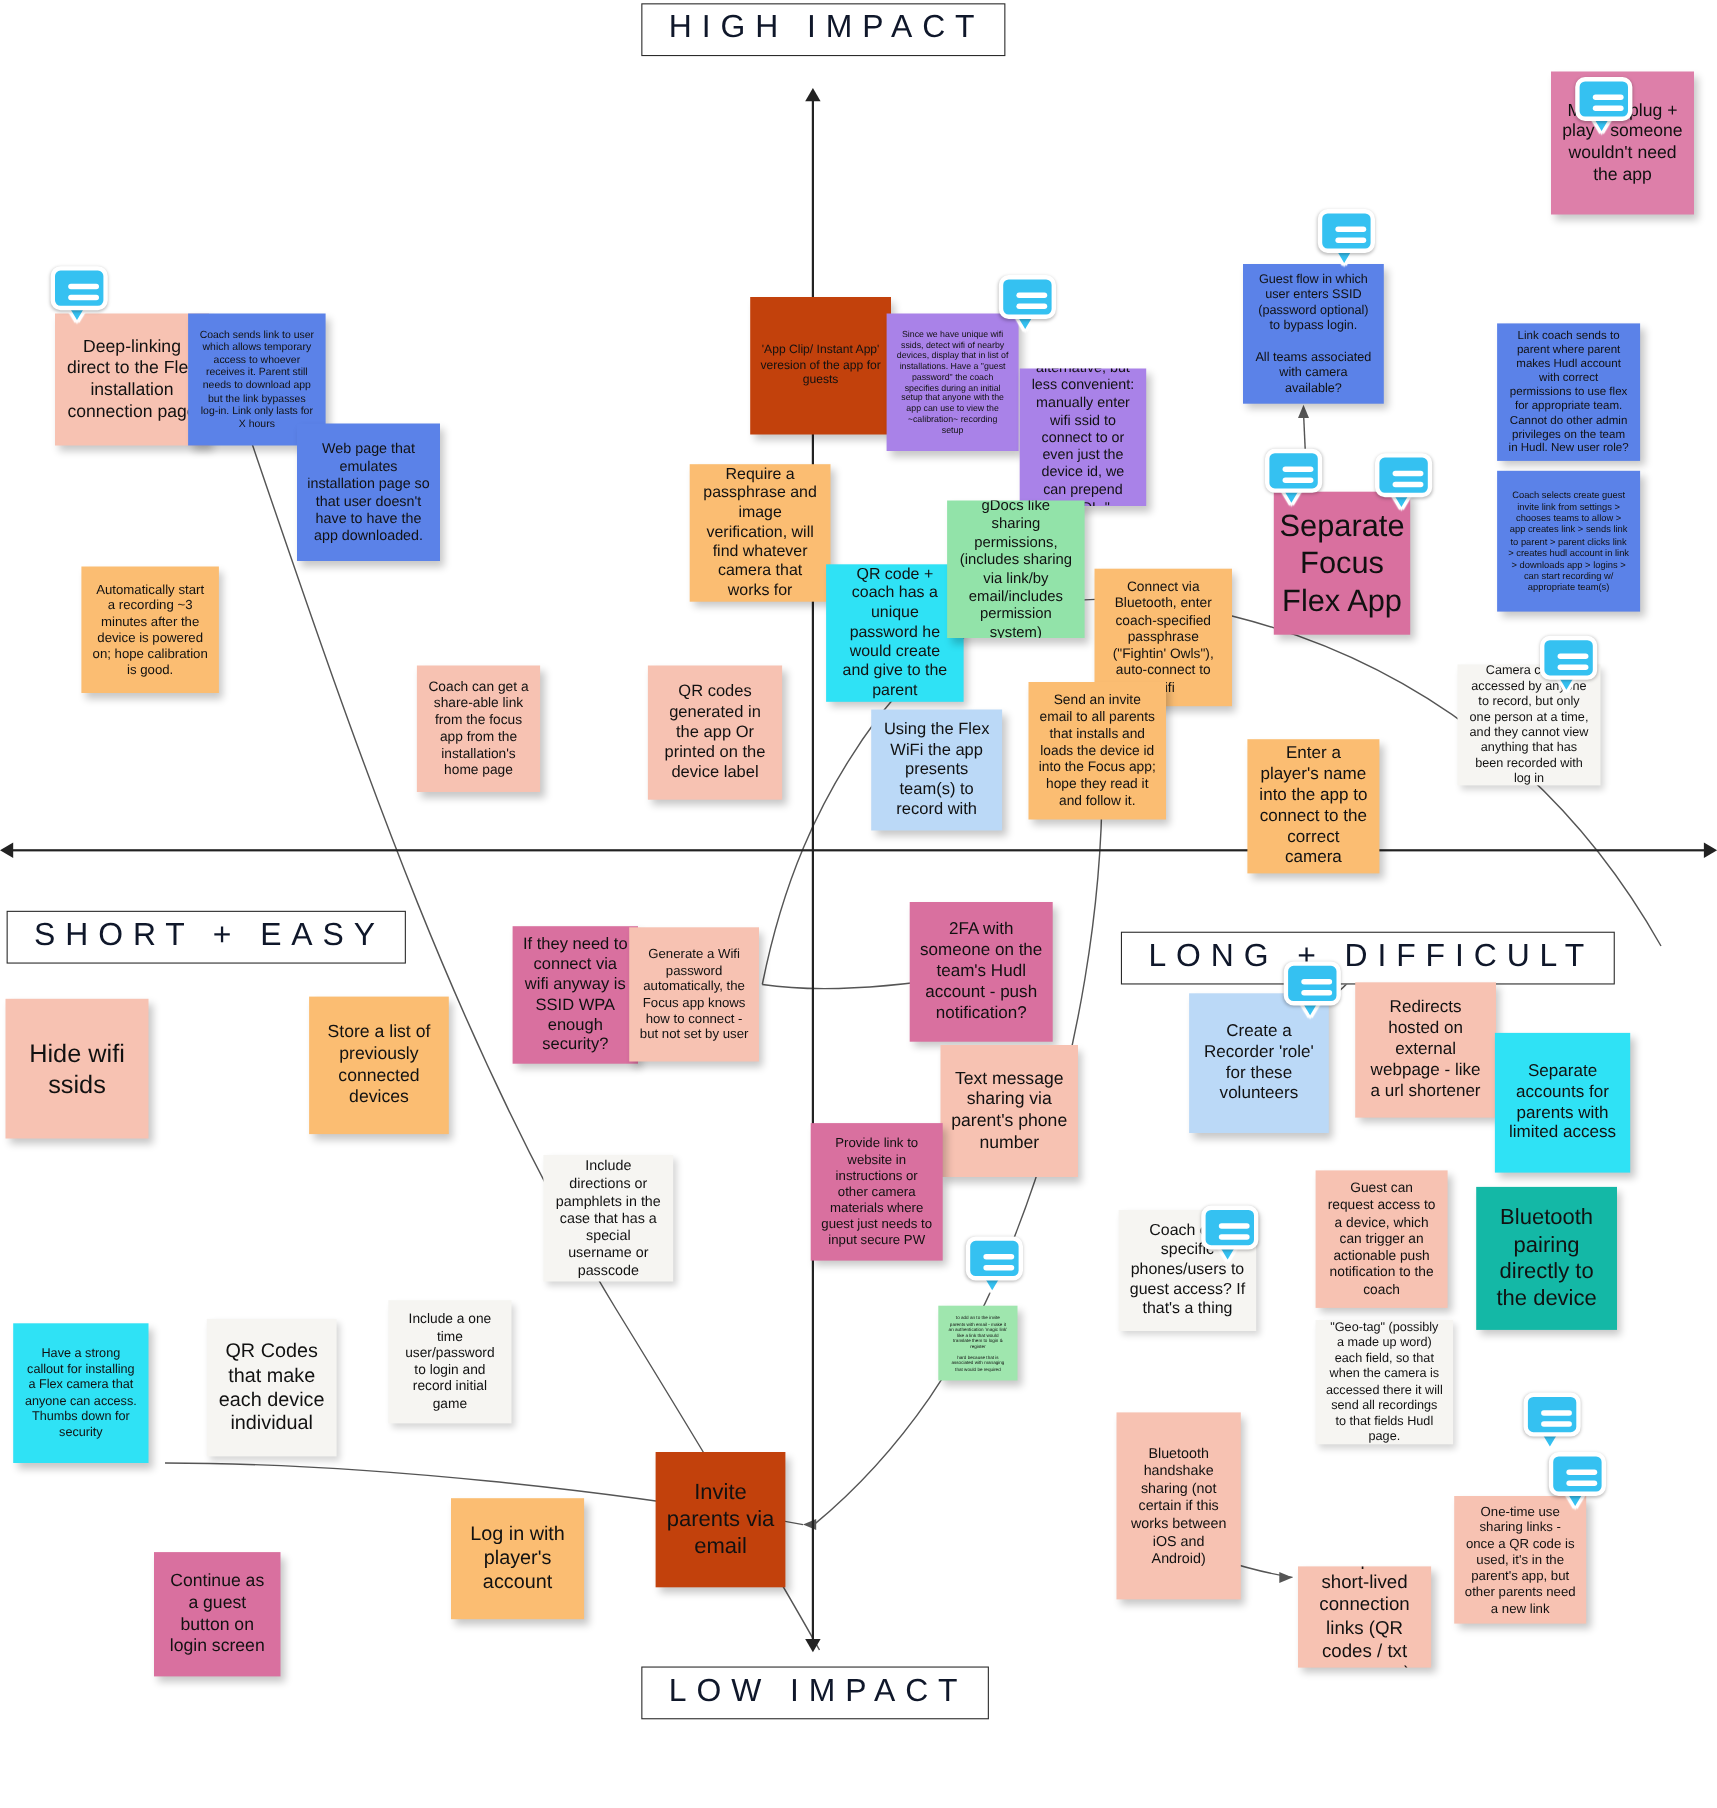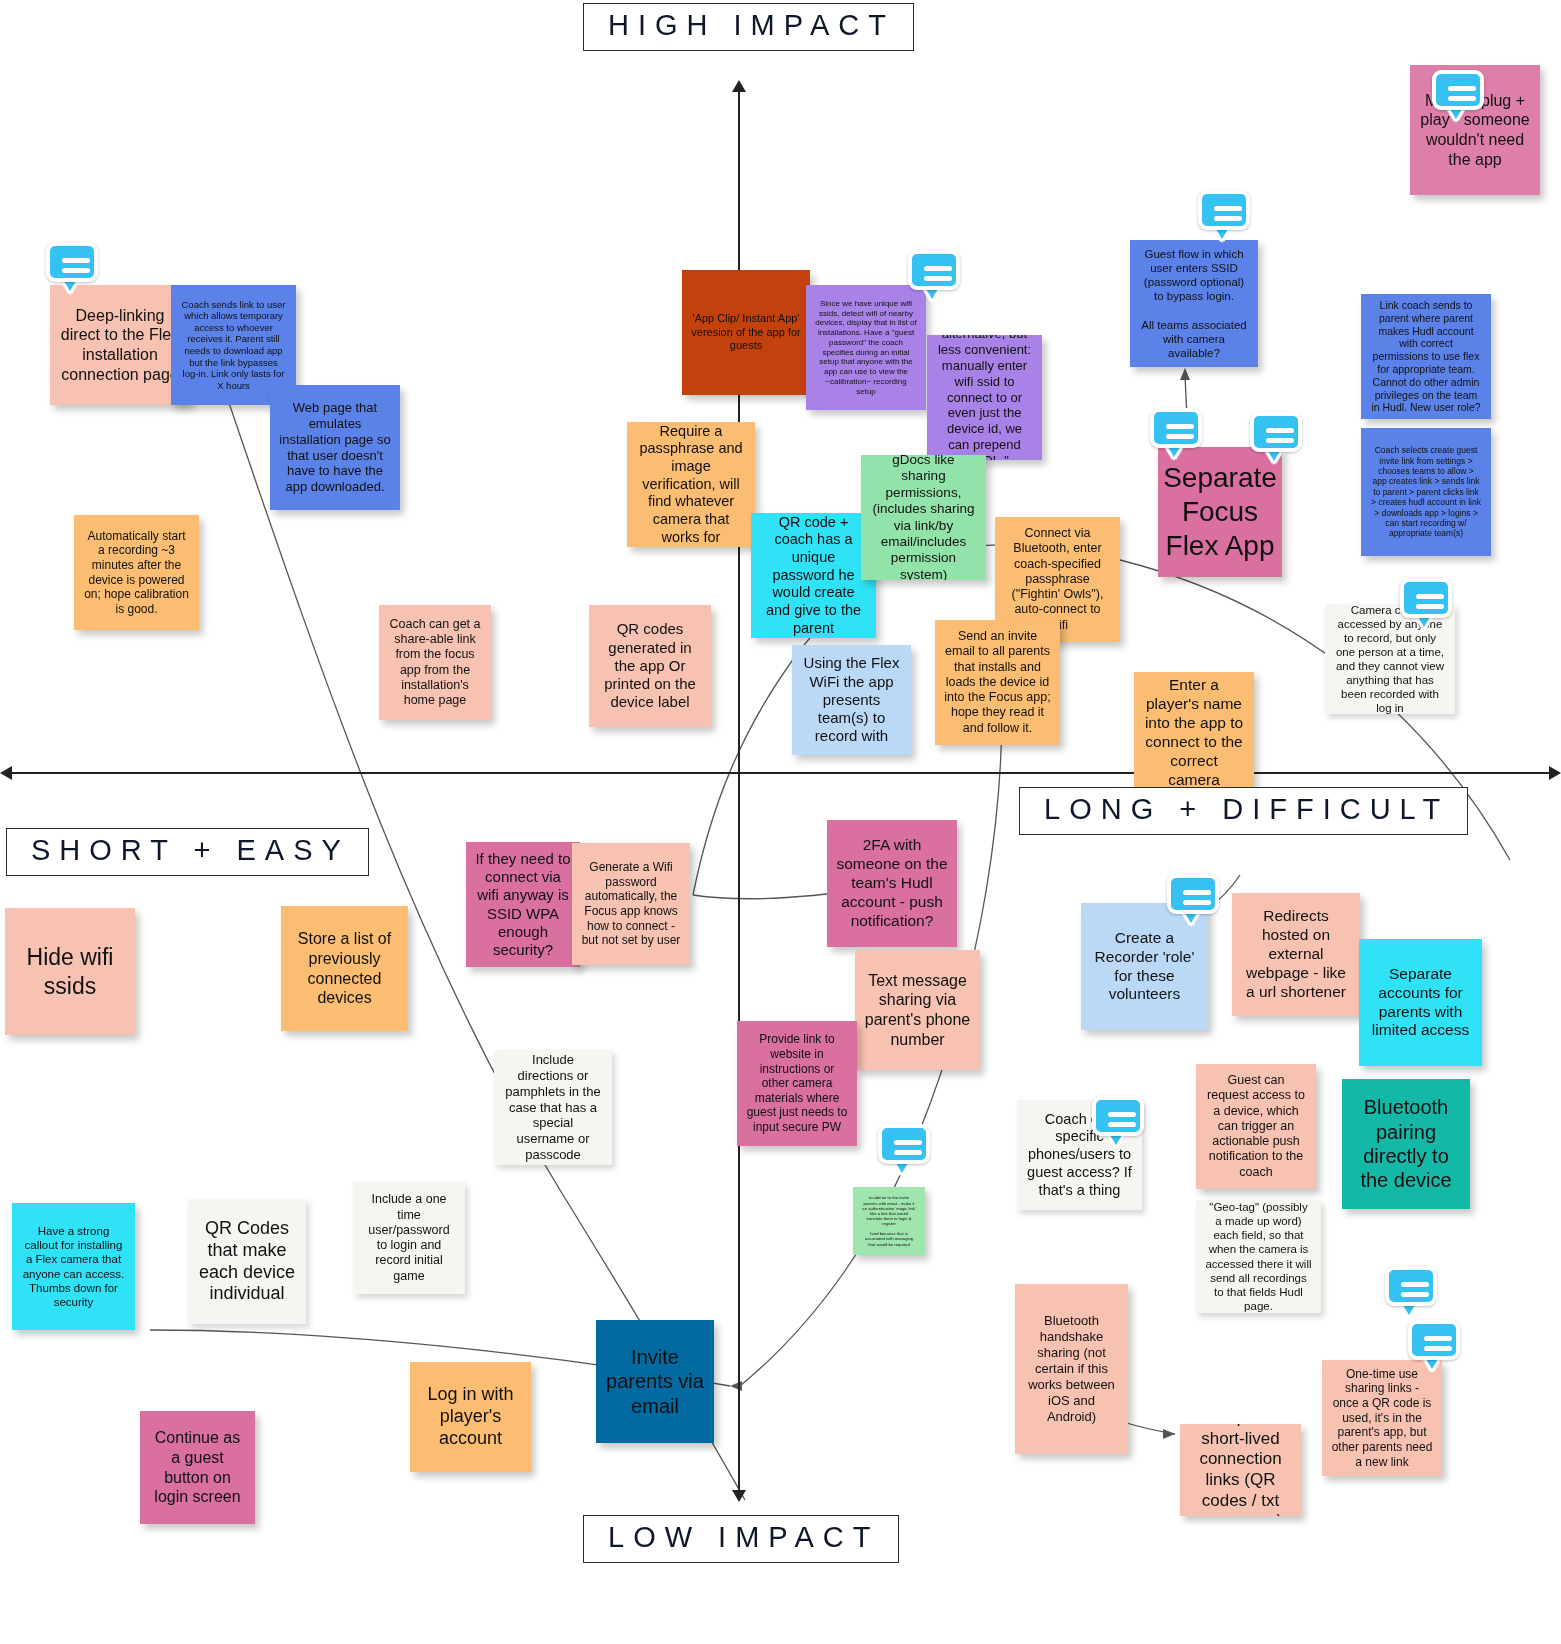--- a/index.html
+++ b/index.html
@@ -135,21 +135,21 @@
   <div class="axis-line axis-h" style="left:10px; top:772px; width:1541px;"></div>
 
   <div class="arrow arrow-up" style="left:732px; top:80px;"></div>
   <div class="arrow arrow-down" style="left:732px; top:1490px;"></div>
   <div class="arrow arrow-left" style="left:0px;  top:766px;"></div>
   <div class="arrow arrow-right" style="left:1549px; top:766px;"></div>
 
   <div class="axis-label" style="left:583px; top:3px;">HIGH IMPACT</div>
   <div class="axis-label" style="left:583px; top:1515px;">LOW IMPACT</div>
   <div class="axis-label" style="left:6px; top:828px;">SHORT + EASY</div>
-  <div class="axis-label" style="left:1019px; top:787px;">LONG + DIFFICULT</div>
+  <div class="axis-label" style="left:1019px; top:847px;">LONG + DIFFICULT</div>
 
   <svg id="connectors" viewBox="0 0 1561 1644">
     <g fill="none" stroke="#555" stroke-width="1.3">
       <path d="M 228 400 C 330 700, 420 960, 560 1190 C 640 1320, 700 1420, 745 1500"></path>
       <path d="M 1510 860 C 1420 700, 1280 600, 1120 560 C 960 520, 870 560, 800 650 C 740 730, 710 810, 693 895"></path>
       <path d="M 693 895 C 740 902, 800 899, 870 888"></path>
       <path d="M 1000 650 C 1010 800, 980 980, 920 1130 C 880 1230, 820 1320, 740 1386"></path>
       <path d="M 1240 875 C 1220 905, 1190 925, 1150 937"></path>
       <path d="M 150 1330 C 330 1330, 560 1355, 730 1386"></path>
       <path d="M 1060 1400 C 1110 1420, 1150 1430, 1175 1434"></path>
@@ -201,21 +201,21 @@
       <div class="note" style="left: 1359px; top: 939px; width: 123px; height: 127px; background: rgb(47, 226, 245); font-size: 15.5px; z-index: 42;">Separate accounts for parents with limited access</div>
       <div class="note" style="left: 1196px; top: 1064px; width: 120px; height: 125px; background: rgb(247, 194, 178); font-size: 12.5px; z-index: 43;">Guest can request access to a device, which can trigger an actionable push notification to the coach</div>
       <div class="note" style="left: 1342px; top: 1079px; width: 128px; height: 130px; background: #14b8a6; font-size: 20px; z-index: 44;">Bluetooth pairing directly to the device</div>
       <div class="note plain" style="left: 1017px; top: 1100px; width: 125px; height: 110px; background: rgb(246, 245, 242); font-size: 14.5px; z-index: 45;">Coach can specific phones/users to guest access? If that's a thing</div>
       <div class="note plain" style="left: 1196px; top: 1200px; width: 125px; height: 113px; background: rgb(246, 245, 242); font-size: 11.5px; z-index: 46;">"Geo-tag" (possibly a made up word) each field, so that when the camera is accessed there it will send all recordings to that fields Hudl page.</div>
       <div class="note" style="left: 12px; top: 1203px; width: 123px; height: 127px; background: rgb(47, 226, 245); font-size: 11.5px; z-index: 47;">Have a strong callout for installing a Flex camera that anyone can access. Thumbs down for security</div>
       <div class="note plain" style="left: 188px; top: 1199px; width: 118px; height: 125px; background: rgb(246, 245, 242); font-size: 18px; z-index: 48;">QR Codes that make each device individual</div>
       <div class="note plain" style="left: 353px; top: 1182px; width: 112px; height: 112px; background: rgb(246, 245, 242); font-size: 12.5px; z-index: 49;">Include a one time user/password to login and record initial game</div>
       <div class="note" style="left: 364px; top: 1362px; width: 121px; height: 110px; background: rgb(251, 189, 114); font-size: 18px; z-index: 50; margin-left: 46px;">Log in with player's account</div>
       <div class="note" style="left: 140px; top: 1411px; width: 115px; height: 113px; background: rgb(217, 112, 159); font-size: 16px; z-index: 51;">Continue as a guest button on login screen</div>
-      <div class="note" style="left: 596px; top: 1320px; width: 118px; height: 123px; background: #0369a1; font-size: 20px; z-index: 52;">Invite parents via email</div>
+      <div class="note" style="left: 596px; top: 1320px; width: 118px; height: 123px; background: #c2410c; font-size: 20px; z-index: 52;">Invite parents via email</div>
       <div class="note" style="left: 853px; top: 1187px; width: 72px; height: 68px; background: rgb(159, 230, 174); font-size: 4.2px; z-index: 53;">to add an to the invite parents with email - make it an authentication 'magic link' like a link that would translate them to login &amp; register
 
 hard because that is associated with managing that would be required</div>
       <div class="note" style="left: 1015px; top: 1284px; width: 113px; height: 170px; background: rgb(247, 194, 178); font-size: 13px; z-index: 54;">Bluetooth handshake sharing (not certain if this works between iOS and Android)</div>
       <div class="note" style="left: 1180px; top: 1384px; width: 121px; height: 92px; background: rgb(247, 194, 178); font-size: 17px; z-index: 55; margin-top: 40px;">Unique &amp; short-lived connection links (QR codes / txt messages)</div>
       <div class="note" style="left: 1322px; top: 1360px; width: 120px; height: 116px; background: rgb(247, 194, 178); font-size: 12px; z-index: 56;">One-time use sharing links - once a QR code is used, it's in the parent's app, but other parents need a new link</div>
     </div>
 
   <div id="bubbles-layer">
       <div class="cbubble" style="left: 46px; top: 242px;">

